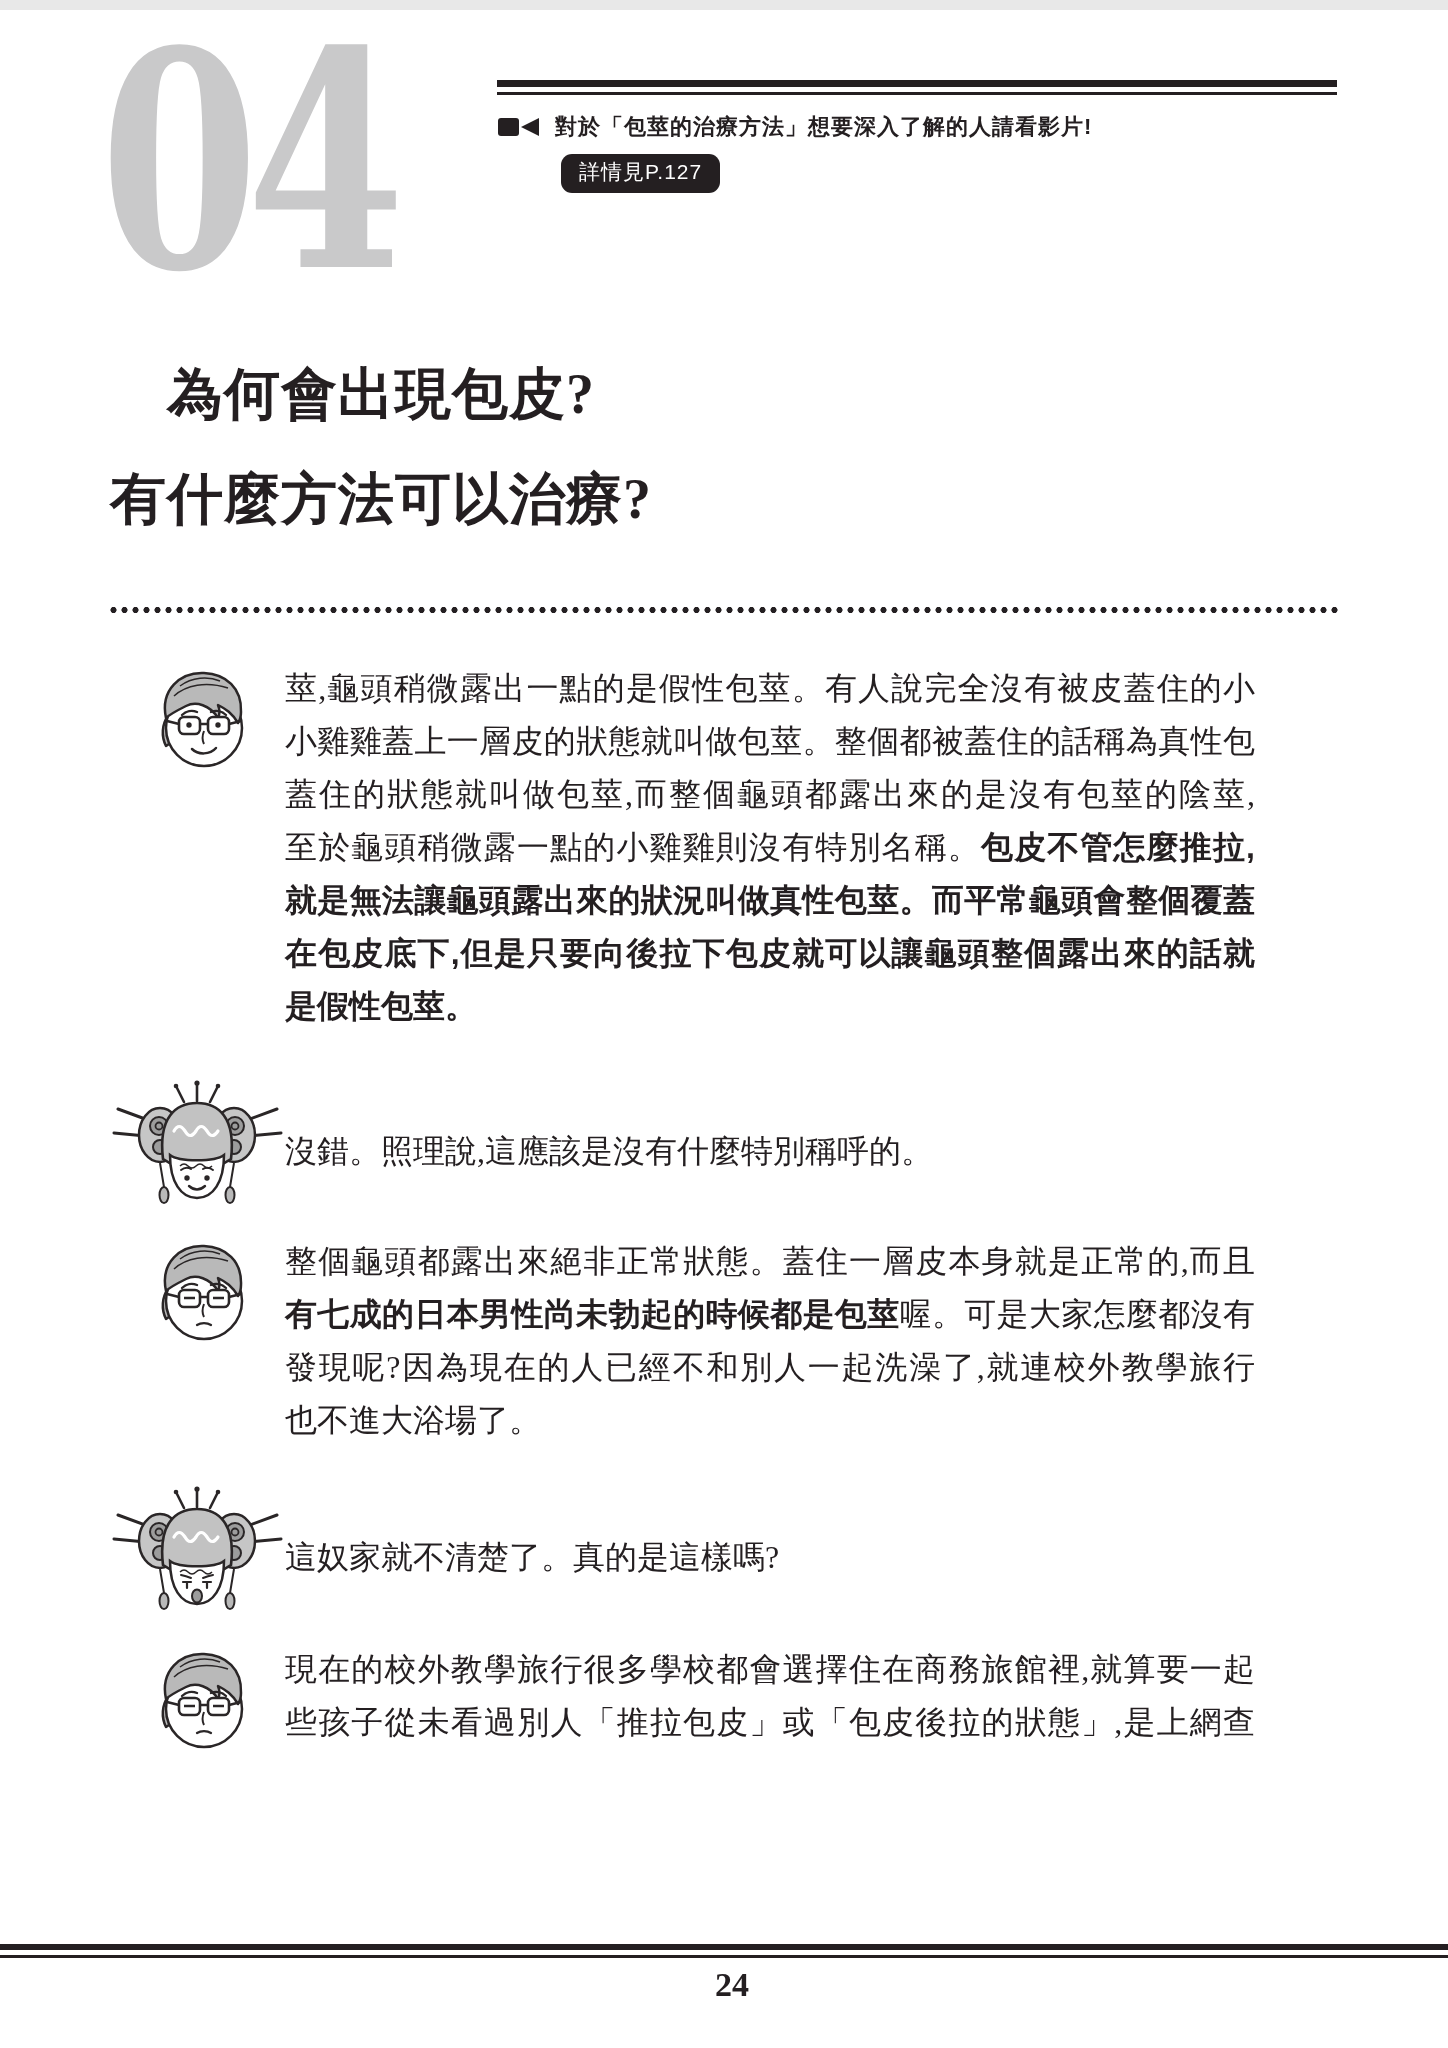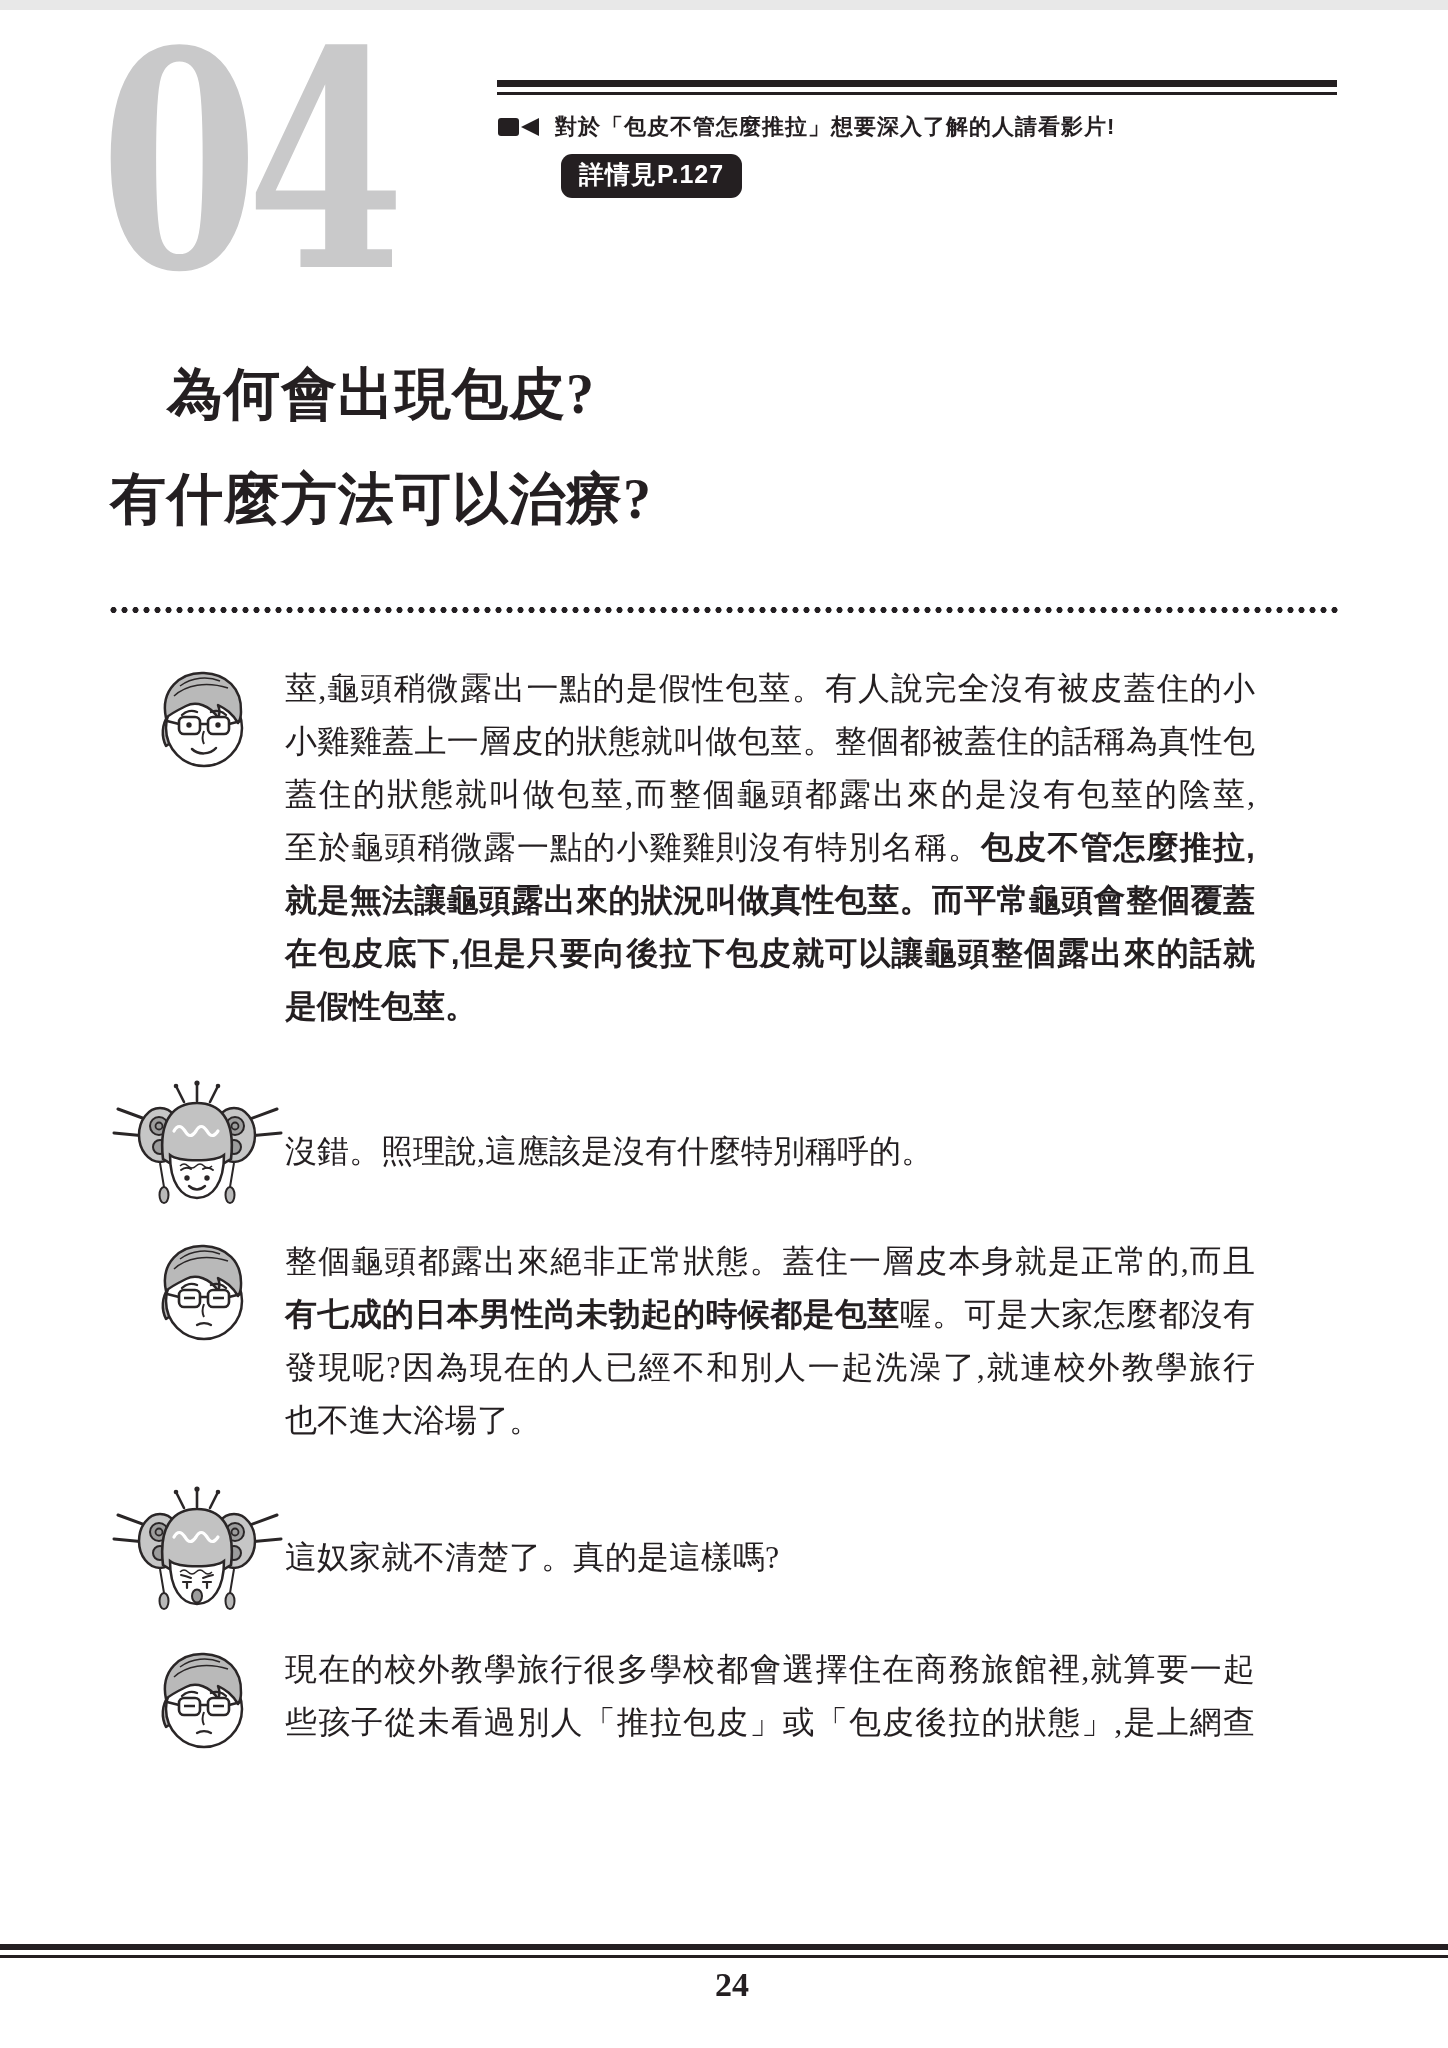--- a/index.html
+++ b/index.html
@@ -9,21 +9,21 @@
   .chapter-num{position:absolute;left:100px;top:26px;font-family:"DejaVu Serif",serif;font-weight:700;
                font-size:300px;line-height:0.84;color:#c9c9ca;letter-spacing:-16px;
                transform:scaleX(0.76);transform-origin:left top;}
   
   .header-right{position:absolute;left:497px;top:70px;width:840px;}
   .rule-double{border-top:7px solid #241f21;border-bottom:3px solid #241f21;height:5px;}
   .video-row{display:flex;align-items:center;gap:14px;margin-top:17px;}
   .video-icon{flex:0 0 auto;display:inline-flex;}
   .video-note{font-family:"Liberation Sans","DejaVu Sans",sans-serif;font-weight:700;font-size:22px;letter-spacing:1px;}
   .badge{display:inline-block;margin:12px 0 0 64px;background:#241f21;color:#ffffff;
-         font-family:"Liberation Sans","DejaVu Sans",sans-serif;font-weight:700;font-size:25px;
+         font-family:"Liberation Sans","DejaVu Sans",sans-serif;font-weight:400;font-size:21px;
          padding:4px 18px 7px;border-radius:11px;letter-spacing:1px;}
   
   .title{position:absolute;left:110px;top:332px;font-size:56px;font-weight:700;line-height:105px;letter-spacing:1px;text-align:center;}
   
   .divider{position:absolute;left:110px;top:596px;width:1228px;height:8px;
            background-image:radial-gradient(circle at 3.5px 4px,#241f21 2.7px,transparent 3.4px);
            background-size:11px 8px;background-repeat:repeat-x;}
   
   .dialogue{position:absolute;left:110px;top:652px;width:1150px;}
   .row{display:flex;align-items:flex-start;}
@@ -51,21 +51,21 @@
 
   <div class="header-right">
     <div class="rule-double"></div>
     <div class="video-row">
       <span class="video-icon">
         <svg width="44" height="26" viewBox="0 0 44 26">
           <rect x="1" y="4" width="21" height="18" rx="3" fill="#241f21"></rect>
           <path d="M24,13 L42,4 L42,22 Z" fill="#241f21"></path>
         </svg>
       </span>
-      <span class="video-note">對於「包皮不管怎麼推拉」想要深入了解的人請看影片!</span>
+      <span class="video-note">對於「包莖的治療方法」想要深入了解的人請看影片!</span>
     </div>
     <div class="badge">詳情見P.127</div>
   </div>
 
   <div class="title">
     <div>為何會出現包皮?</div>
     <div>有什麼方法可以治療?</div>
   </div>
 
   <div class="divider"></div>

